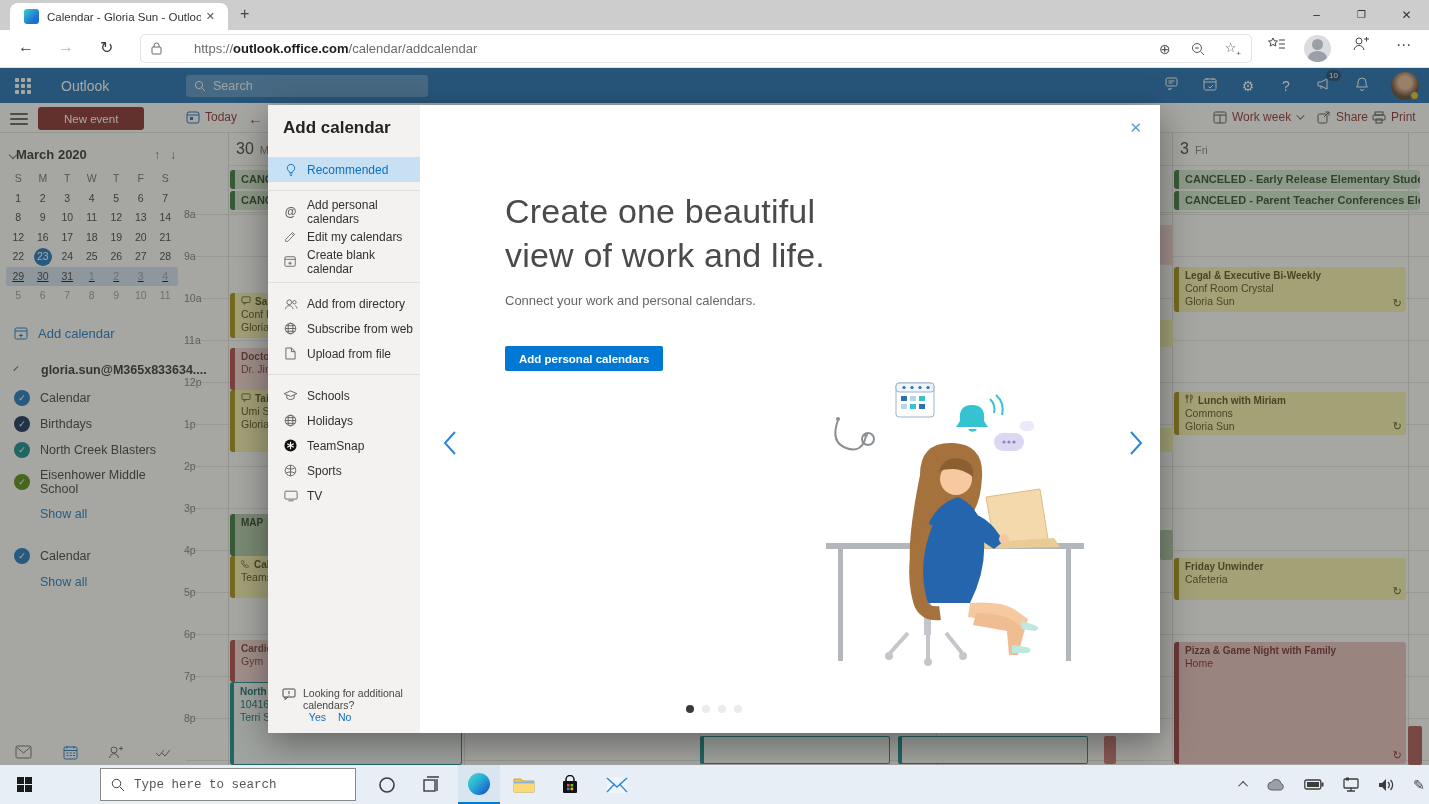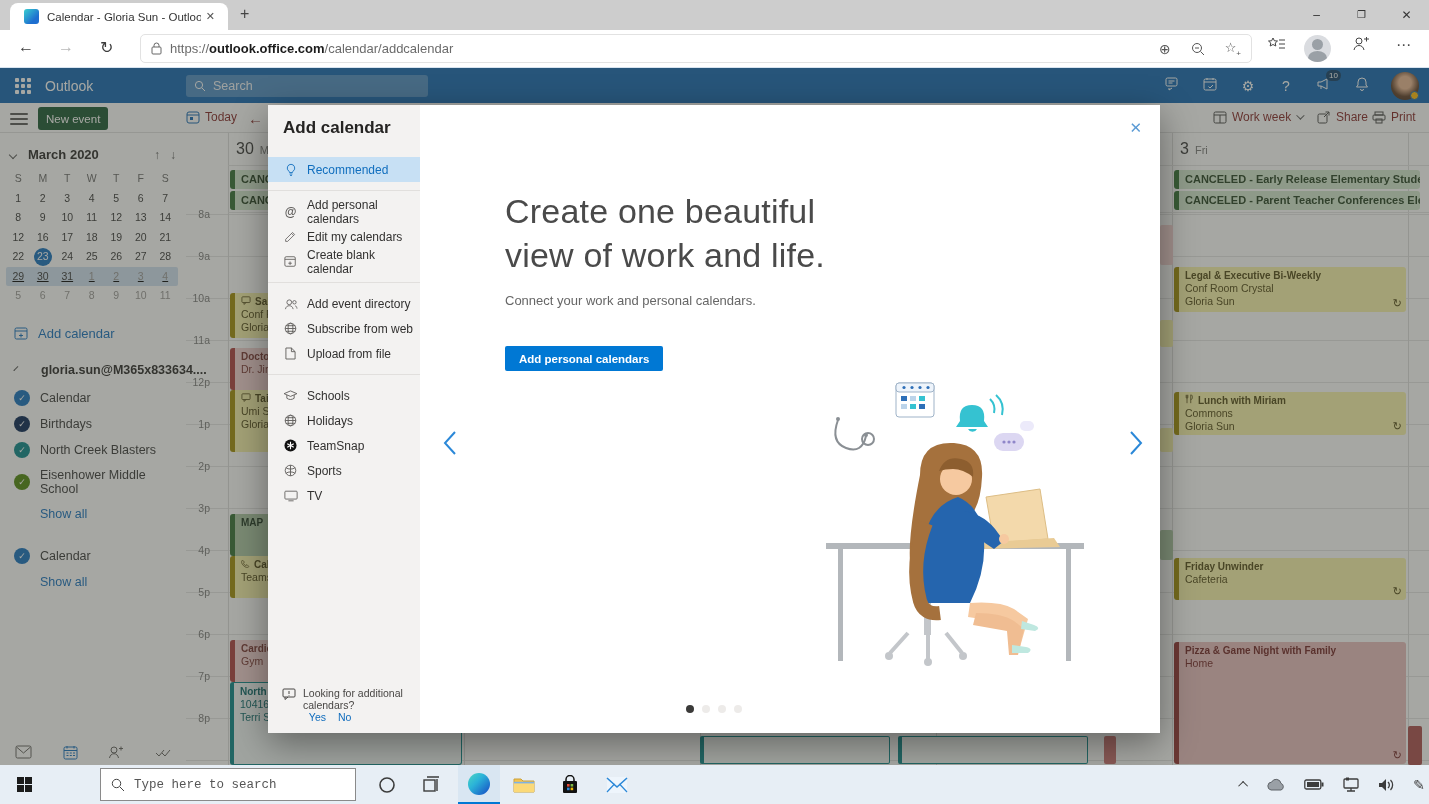--- a/index.html
+++ b/index.html
@@ -11,54 +11,54 @@
   .tabbar { position:absolute; left:0; top:0; width:1429px; height:30px; background:#cdcdcd; }
   .tab { position:absolute; left:10px; top:3px; width:218px; height:27px; background:#fff; border-radius:8px 8px 0 0; display:flex; align-items:center; padding:0 8px; }
   .favicon { width:15px; height:15px; border-radius:3px; background:linear-gradient(135deg,#35c1d0 10%,#1e6fd0 70%); margin:0 8px 0 6px; flex:none; }
   .tab-title { font-size:11.5px; color:#333; white-space:nowrap; overflow:hidden; flex:1; }
   .tab-close { font-size:11px; color:#555; padding:2px 5px; cursor:default; }
   .newtab { position:absolute; left:240px; top:5px; font-size:16px; color:#444; }
   .wincontrols { position:absolute; right:0; top:0; height:29px; display:flex; }
   .winbtn { width:45px; height:29px; display:flex; align-items:center; justify-content:center; font-size:12px; color:#333; }
   .addrbar { position:absolute; left:0; top:30px; width:1429px; height:38px; background:#fff; border-bottom:1px solid #d8e4f0; }
   .navic { position:absolute; top:38px; font-size:16px; color:#3c3c3c; }
-  .urlfield { position:absolute; left:140px; top:34px; width:1112px; height:29px; border:1px solid #e2e2e2; border-radius:5px; background:#fff; display:flex; align-items:center; padding:0 10px; }
+  .urlfield { position:absolute; left:140px; top:34px; width:1112px; height:29px; border:1px solid #e2e2e2; border-radius:5px; background:#fff; display:flex; align-items:center; padding:0 10px;gap:24px; }
   .url { font-size:13px; color:#6b6b6b; white-space:nowrap; }
   .url b { color:#1b1b1b; font-weight:700; }
   .urlic { margin-left:auto; display:flex; gap:20px; color:#555; align-items:center; }
   .chromic { position:absolute; top:36px; color:#4a4a4a; }
   .avatar-chrome { position:absolute; left:1304px; top:35px; width:27px; height:27px; border-radius:50%; background:#dadce0; overflow:hidden; }
   .avatar-chrome::before { content:""; position:absolute; left:8px; top:4px; width:11px; height:11px; border-radius:50%; background:#9aa0a6; }
   .avatar-chrome::after { content:""; position:absolute; left:4px; top:16px; width:19px; height:14px; border-radius:50% 50% 0 0; background:#9aa0a6; }
 
   
   .viewport { position:absolute; left:0; top:68px; width:1429px; height:697px; background:#fff; overflow:hidden; }
   .o-header { position:absolute; left:0; top:0; width:1429px; height:35px; background:#0c63b0; display:flex; align-items:center; }
   .waffle { width:16px; height:16px; margin-left:15px; display:grid; grid-template-columns:repeat(3,4px); grid-template-rows:repeat(3,4px); gap:2px; }
   .waffle i { background:#fff; border-radius:1px; }
-  .o-appname { color:#fff; font-size:14px; margin-left:14px; }
+  .o-appname { color:#fff; font-size:14px; margin-left:30px; }
   .o-search { position:absolute; left:186px; top:7px; width:242px; height:22px; background:rgba(255,255,255,.25); border-radius:3px; display:flex; align-items:center; padding:0 8px; gap:7px; }
   .o-search input { background:transparent; border:none; outline:none; color:#fff; font-size:12.5px; width:180px; font-family:inherit; }
   .o-search input::placeholder { color:#f0f3f7; }
   .o-hicons { position:absolute; right:10px; top:0; height:35px; display:flex; align-items:center; gap:20px; color:#fff; }
   .o-hicon { position:relative; width:18px; text-align:center; font-size:14px; }
   .badge { position:absolute; right:-8px; top:-7px; background:#0b3b66; color:#fff; font-size:8px; border-radius:7px; padding:1px 3px; }
   .o-avatar { width:28px; height:28px; border-radius:50%; background:radial-gradient(circle at 50% 38%,#e8b48e 28%,#5b3a23 62%,#3c2517 100%); position:relative; }
   .o-avatar i { position:absolute; right:0; bottom:0; width:9px; height:9px; border-radius:50%; background:#ffb900; border:1.5px solid #0c63b0; }
 
   .o-toolbar { position:absolute; left:0; top:35px; width:1429px; height:30px; background:#fff; border-bottom:1px solid #e1e1e1; }
   .hamburger { position:absolute; left:10px; top:7px; width:18px; }
   .hamburger i { display:block; height:2px; background:#555; margin:3px 0; border-radius:1px; }
-  .newevent { position:absolute; left:38px; top:4px; height:23px; background:#14532d; color:#fff; font-size:11.5px; border:none; border-radius:3px; padding:0 8px; font-family:inherit; }
+  .newevent { position:absolute; left:38px; top:4px; height:23px; background:#7f1d1d; color:#fff; font-size:11.5px; border:none; border-radius:3px; padding:0 26px; font-family:inherit; }
   .tb-item { position:absolute; top:7px; font-size:12px; color:#7f1d1d; display:flex; align-items:center; gap:5px; }
   .chev { display:inline-block; width:6px; height:6px; border-right:1.5px solid #555; border-bottom:1.5px solid #555; transform:rotate(45deg) translateY(-2px); }
 
   
   .o-side { position:absolute; left:0; top:65px; width:186px; height:632px; background:#fff; }
-  .mc-head { position:absolute; left:10px; top:14px; width:166px; display:flex; align-items:center; font-size:13px; color:#252423; font-weight:700; gap:12px;justify-content:center; }
+  .mc-head { position:absolute; left:10px; top:14px; width:166px; display:flex; align-items:center; font-size:13px; color:#252423; font-weight:700; gap:0;justify-content:center; }
   .mc-arrows { margin-left:auto; color:#616161; font-size:12px; display:flex; gap:10px; font-weight:400; }
   .mini { position:absolute; left:6px; top:36px; width:172px; }
   .mc-row { display:flex; height:19.5px; }
   .mc-row.hl { background:#cfe0f1; border-radius:2px;text-decoration:underline; }
   .mc-c { width:24.5px; text-align:center; font-size:10.5px; color:#333; line-height:19.5px; }
   .mc-c.hd { color:#666; }
   .mc-c.mut { color:#979593; }
   .mc-c.sel { position:relative; color:#fff; }
   .mc-c.sel::before { content:""; position:absolute; left:50%; top:50%; width:18px; height:18px; margin:-9px 0 0 -9px; border-radius:50%; background:#0f6cbd; z-index:0; }
   .mc-c.sel span { position:relative; z-index:1; }
@@ -66,21 +66,21 @@
   .accounts { position:absolute; left:0; top:222px; width:186px; }
   .acct-h { display:flex; align-items:center; gap:26px; padding:8px 0 8px 14px; font-size:12.5px; font-weight:700; color:#252423; }
   .acct-i { display:flex; align-items:center; gap:10px; padding:5px 0 5px 14px; font-size:12.5px; color:#333; }
   .ccheck { width:16px; height:16px; border-radius:50%; color:#fff; font-size:9px; display:flex; align-items:center; justify-content:center; flex:none; }
   .showall { padding:6px 0 10px 40px; font-size:12.5px; color:#0f6cbd; }
   .side-icons { position:absolute; left:0; top:612px; width:186px; display:flex; justify-content:space-around; color:#605e5c; }
 
   
   .gridline { position:absolute; background:#e4e4e4; }
   .vline { position:absolute; background:#dcdcdc; width:1px; }
-  .tlabel { position:absolute; width:26px; text-align:right; font-size:10.5px; color:#777; }
+  .tlabel { position:absolute; width:26px; font-size:10.5px; color:#777; }
   .day-head { position:absolute; font-size:16px; color:#333; display:flex; align-items:baseline; gap:6px; }
   .day-head small { font-size:11px; color:#777; }
   .ev { position:absolute; border-left:5px solid; border-radius:3px; padding:2px 5px 2px 6px; overflow:hidden; font-size:10.5px; line-height:13px; }
   .ev .t { font-weight:700; font-size:10px; display:flex; gap:4px; align-items:center; white-space:nowrap; }
   .ev .s { white-space:nowrap; }
   .ev .rec { position:absolute; right:4px; bottom:2px; font-size:11px; font-weight:400; }
   .yellow { background:#faf3a9; border-color:#a08b00; color:#4d4510; }
   .red { background:#f6d3d3; border-color:#ab3a3a; color:#77302c; }
   .red-dark { background:#e9bcbc; border-color:#8f2b2b; color:#6e2020; }
   .green-bar { background:#d2e7cd; border-color:#2f6b2f; color:#203c1d; font-weight:700; font-size:11px; padding-top:3px; white-space:nowrap; }
@@ -588,21 +588,21 @@
           <div class="dm-div"></div>
           <div class="dm-item">
             <span class="ic">
               <svg width="14" height="12" viewBox="0 0 16 14">
                 <circle cx="6" cy="5" r="2.8" fill="none" stroke="currentColor"></circle>
                 <path d="M1.5 13c.5-2.6 2.2-4 4.5-4s4 1.4 4.5 4" fill="none" stroke="currentColor"></path>
                 <circle cx="12" cy="5" r="2" fill="none" stroke="currentColor"></circle>
                 <path d="M12.8 9c1.3.4 2 1.6 2.2 3.4" fill="none" stroke="currentColor"></path>
               </svg>
             </span>
-            <span>Add event directory</span>
+            <span>Add from directory</span>
           </div>
           <div class="dm-item">
             <span class="ic">
               <svg width="13" height="13" viewBox="0 0 14 14">
                 <circle cx="7" cy="7" r="5.7" fill="none" stroke="currentColor"></circle>
                 <ellipse cx="7" cy="7" rx="2.6" ry="5.7" fill="none" stroke="currentColor"></ellipse>
                 <path d="M1.3 7h11.4M2 4h10M2 10h10" stroke="currentColor"></path>
               </svg>
             </span>
             <span>Subscribe from web</span>

